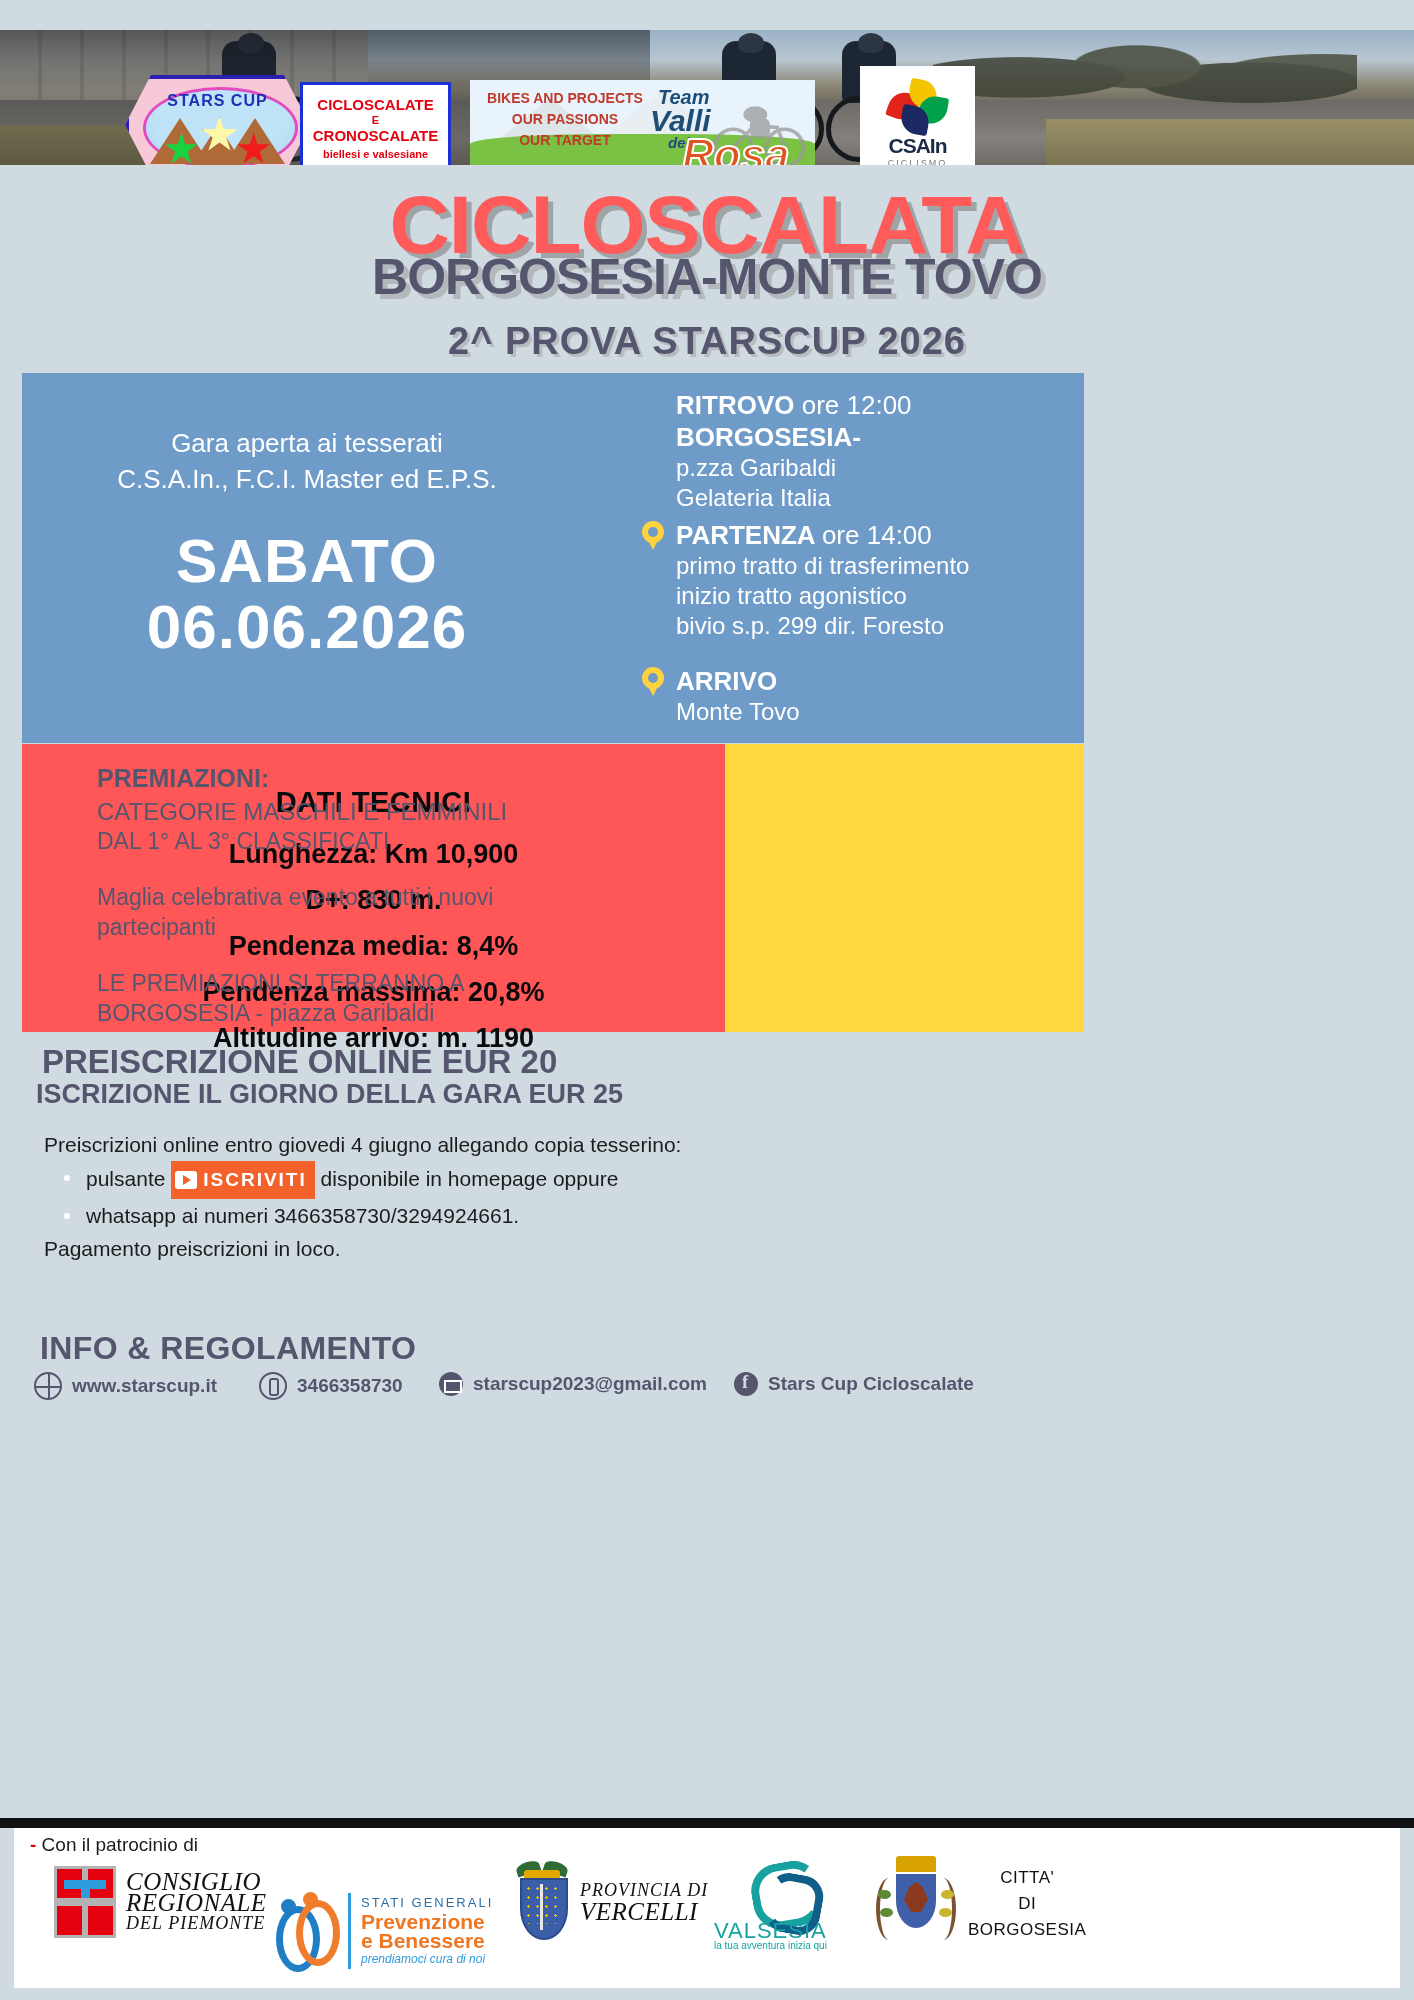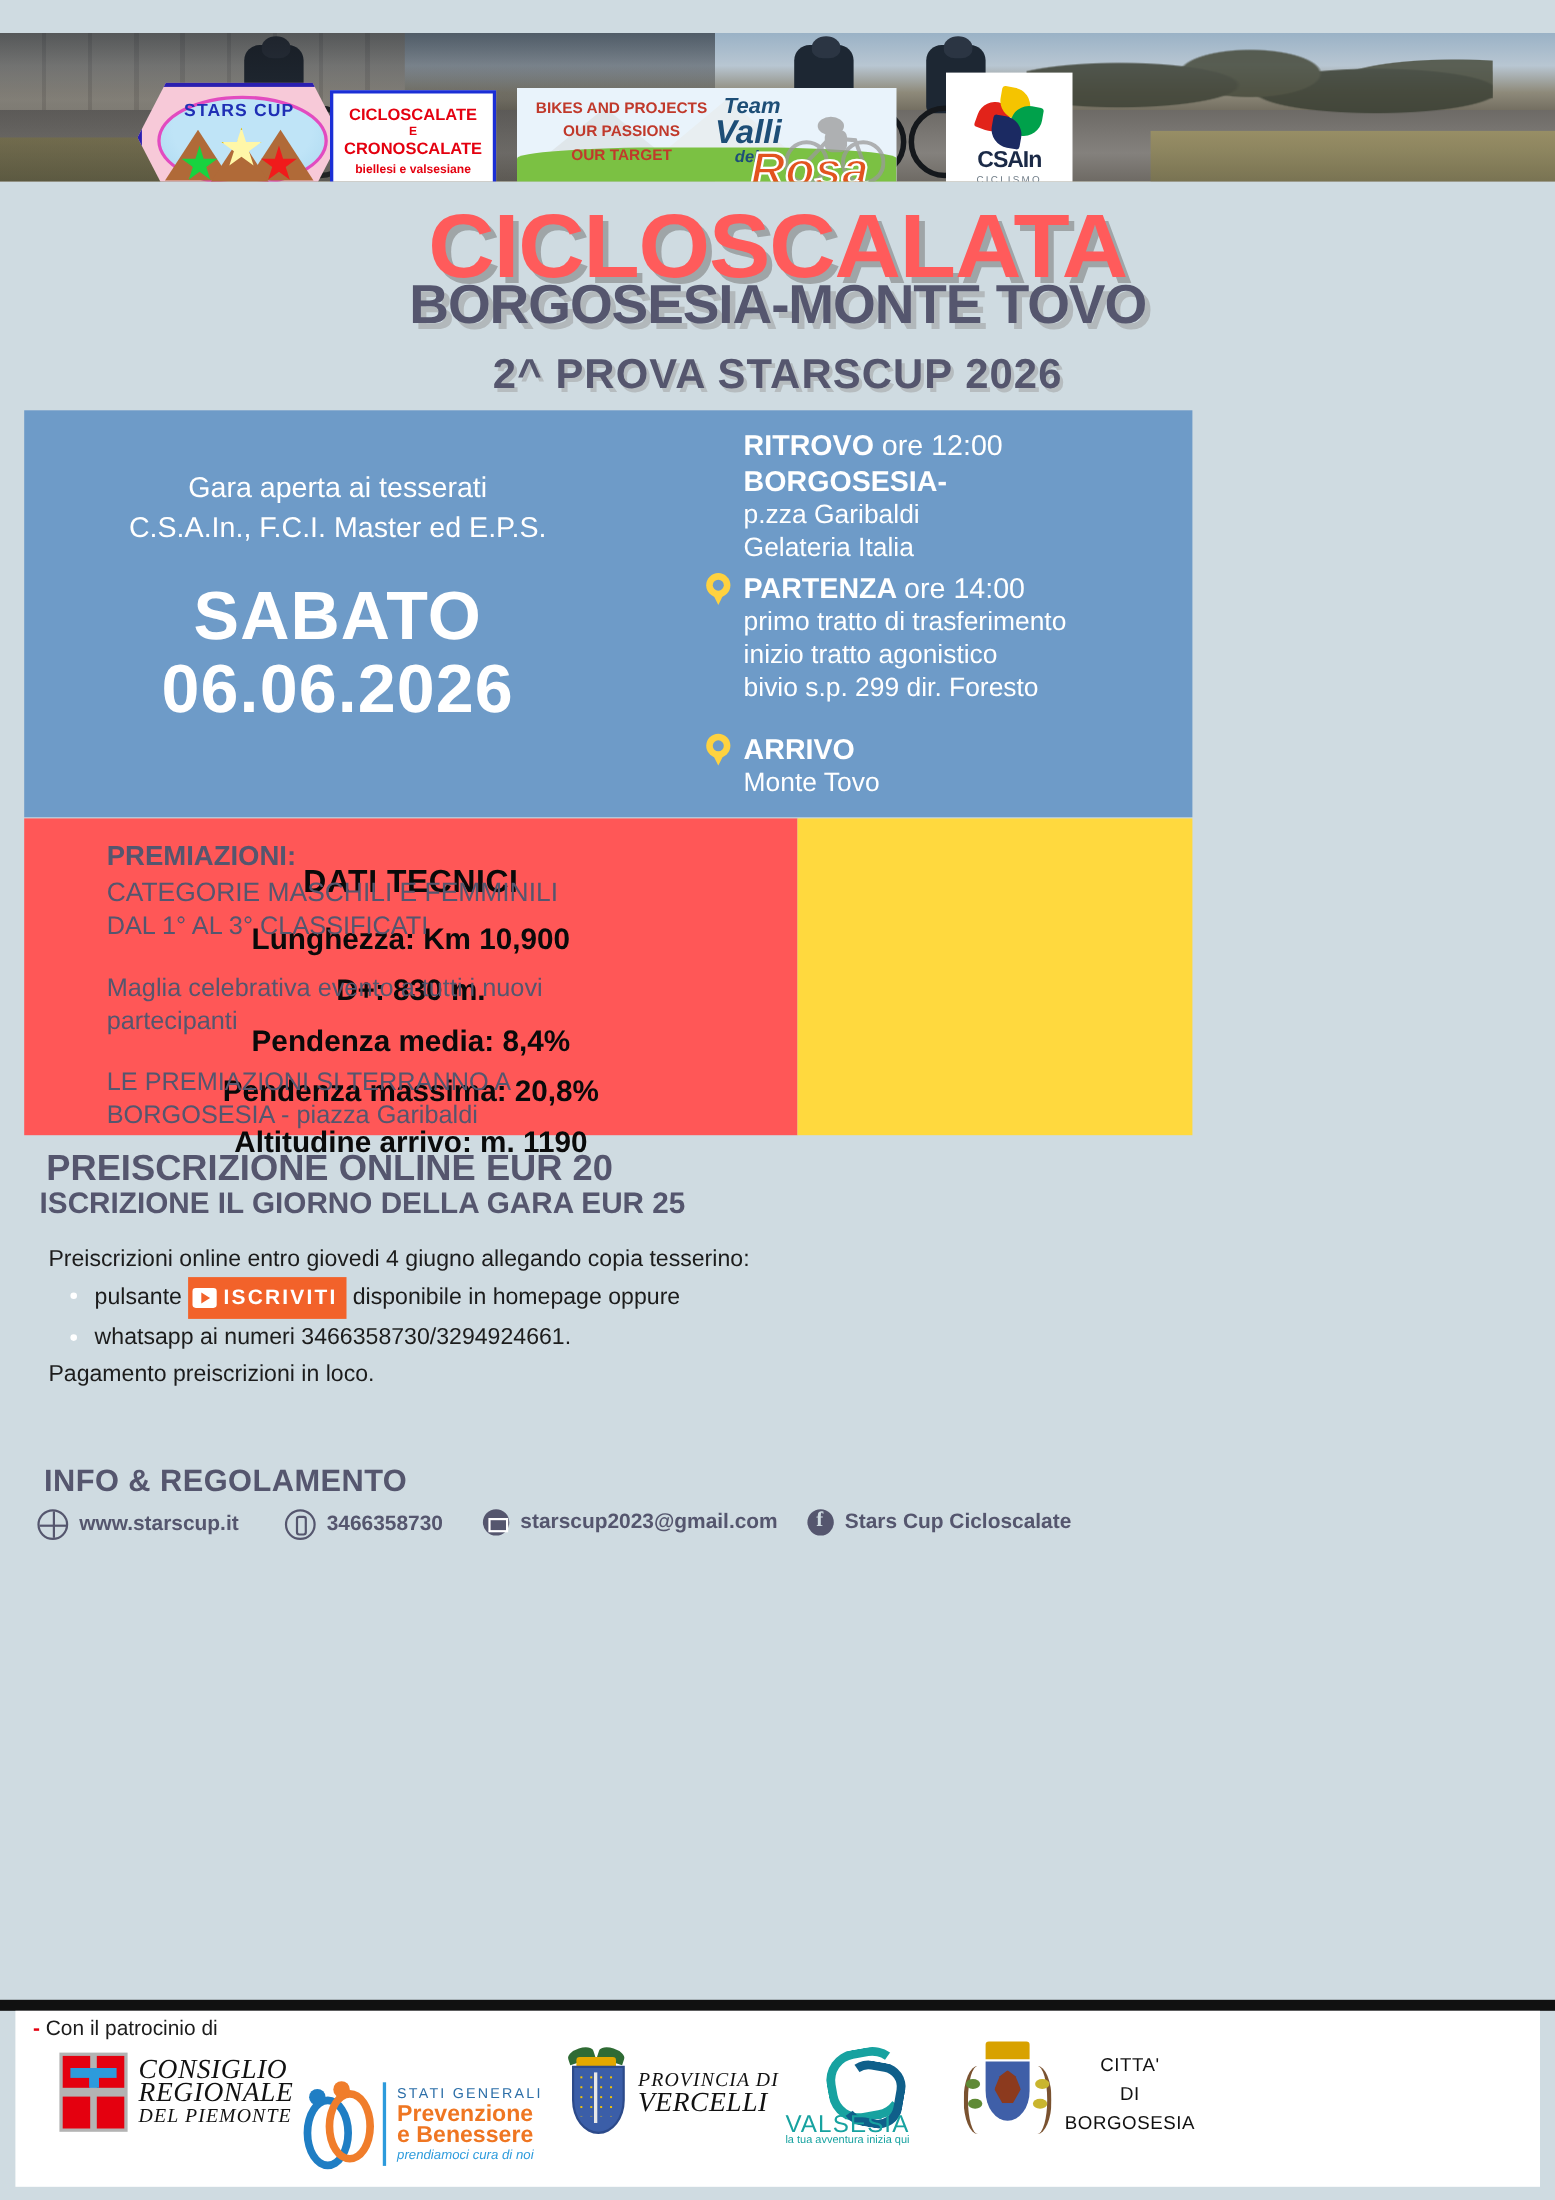--- a/index.html
+++ b/index.html
@@ -176,21 +176,21 @@
     display:inline-flex;align-items:center;gap:6px;
     background:#f2622a;padding:2px 8px 3px 4px;vertical-align:-3px;
   }
   .iscr-btn .play{
     width:22px;height:18px;background:#fff;border-radius:3px;position:relative;flex:none;
   }
   .iscr-btn .play:after{content:"";position:absolute;left:8px;top:4px;width:0;height:0;
     border-left:8px solid #f2622a;border-top:5px solid transparent;border-bottom:5px solid transparent;}
   .iscr-btn .lbl{color:#fff;font-size:19px;font-weight:bold;letter-spacing:2px;}
   
-  .info-h{position:absolute;left:40px;top:1330px;font-size:28px;font-weight:bold;color:#55566e;letter-spacing:.4px;}
+  .info-h{position:absolute;left:40px;top:1330px;font-size:32px;font-weight:bold;color:#55566e;letter-spacing:.4px;}
   .contacts{position:absolute;left:34px;top:1372px;width:1200px;height:40px;}
   .c-item{position:absolute;display:flex;align-items:center;gap:10px;color:#55566e;font-size:19px;font-weight:bold;}
   .ci1{left:0;} .ci2{left:225px;} .ci3{left:405px;} .ci4{left:700px;}
   .c-ic{width:24px;height:24px;flex:none;position:relative;}
   .ic-globe{border:2px solid #55566e;border-radius:50%;}
   .ic-globe:before{content:"";position:absolute;left:50%;top:0;width:0;height:100%;border-left:2px solid #55566e;}
   .ic-globe:after{content:"";position:absolute;left:0;top:50%;width:100%;height:0;border-top:2px solid #55566e;}
   .ic-phone{border:2px solid #55566e;border-radius:50%;}
   .ic-phone:after{content:"";position:absolute;left:8px;top:4px;width:6px;height:14px;
     border:2px solid #55566e;border-radius:3px;}

